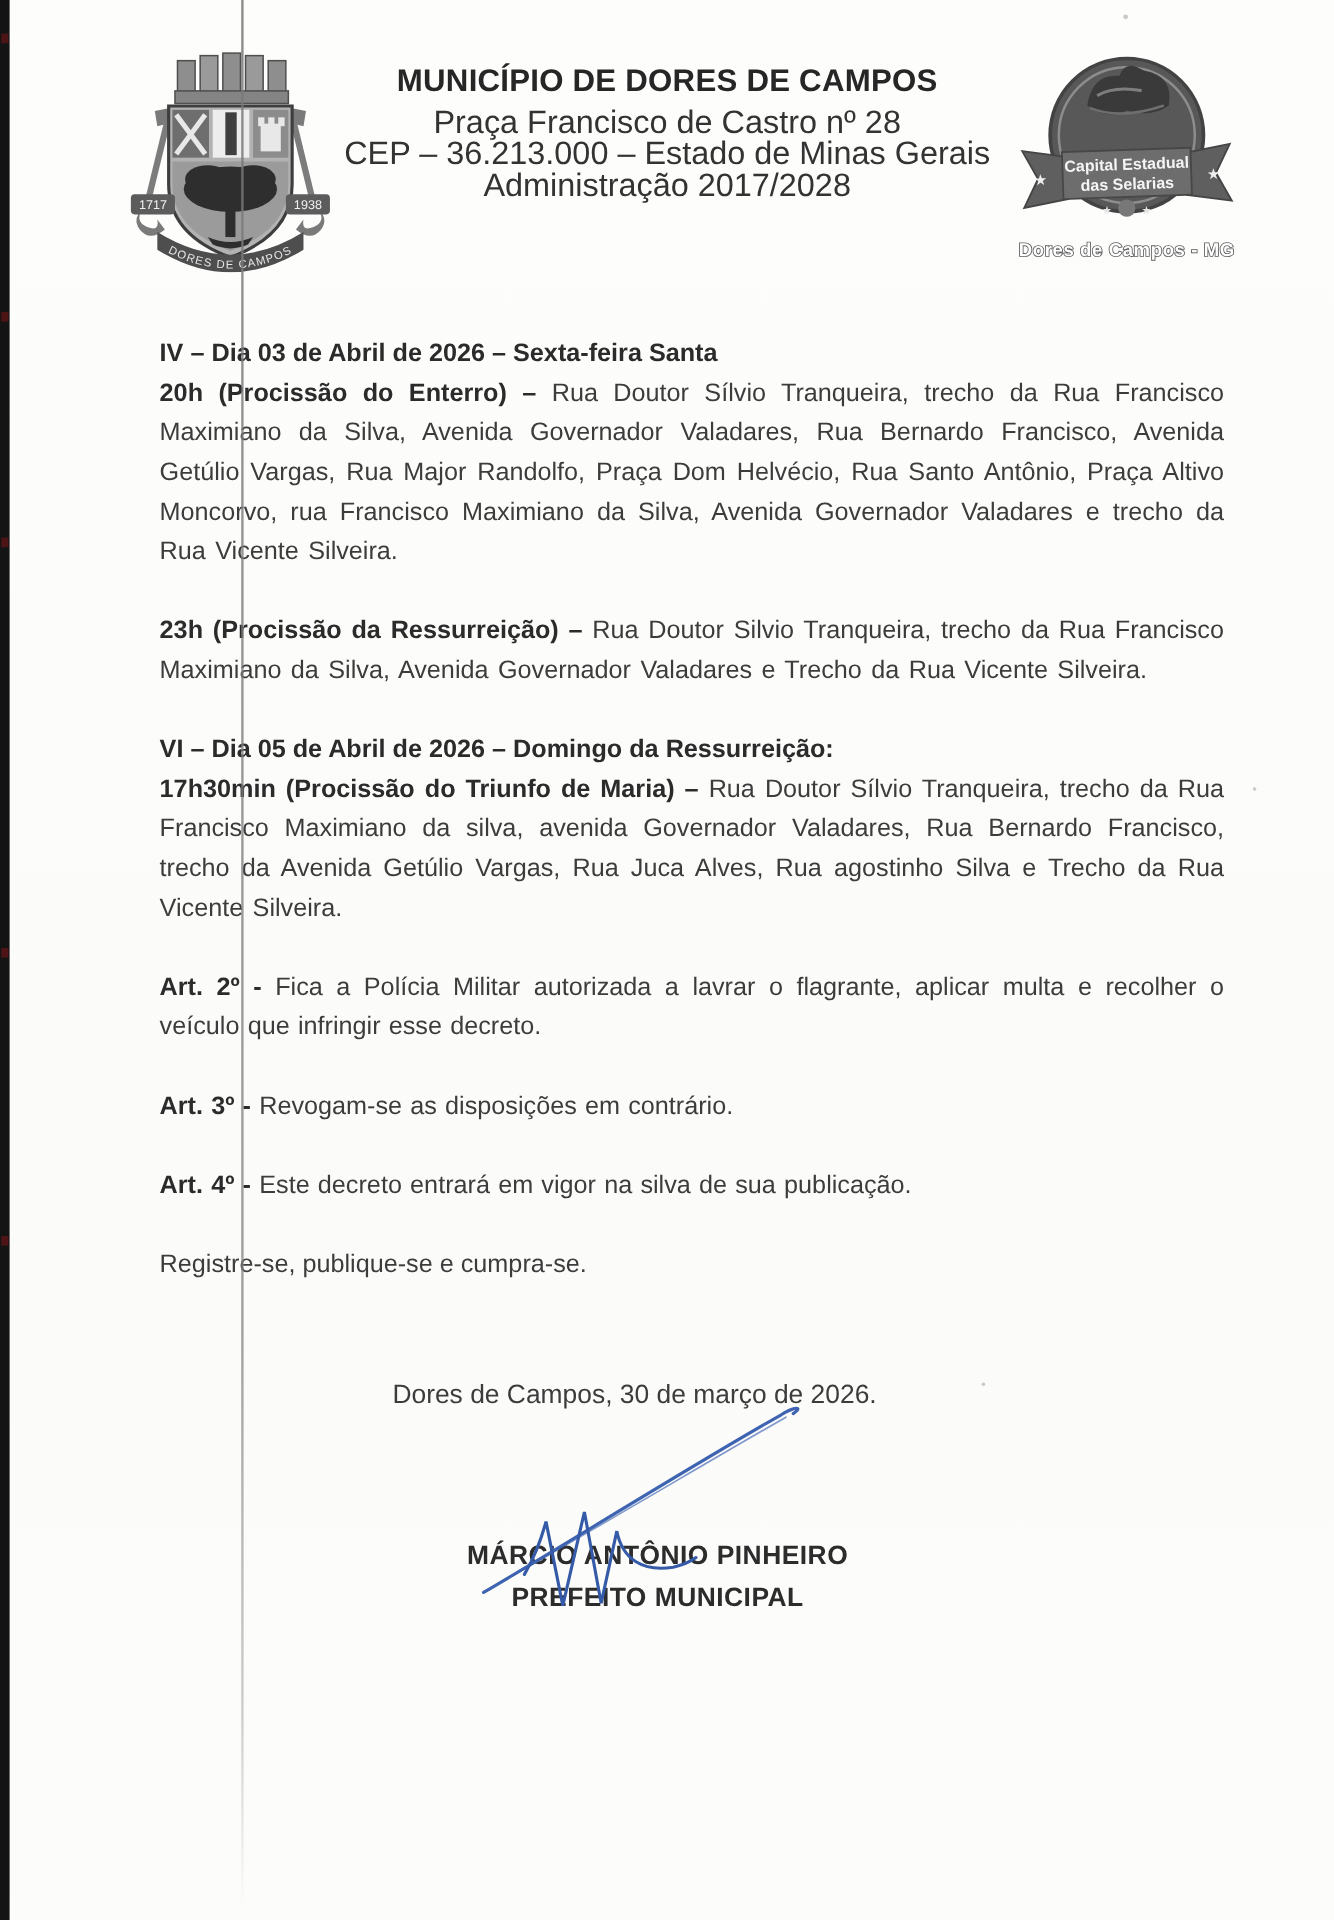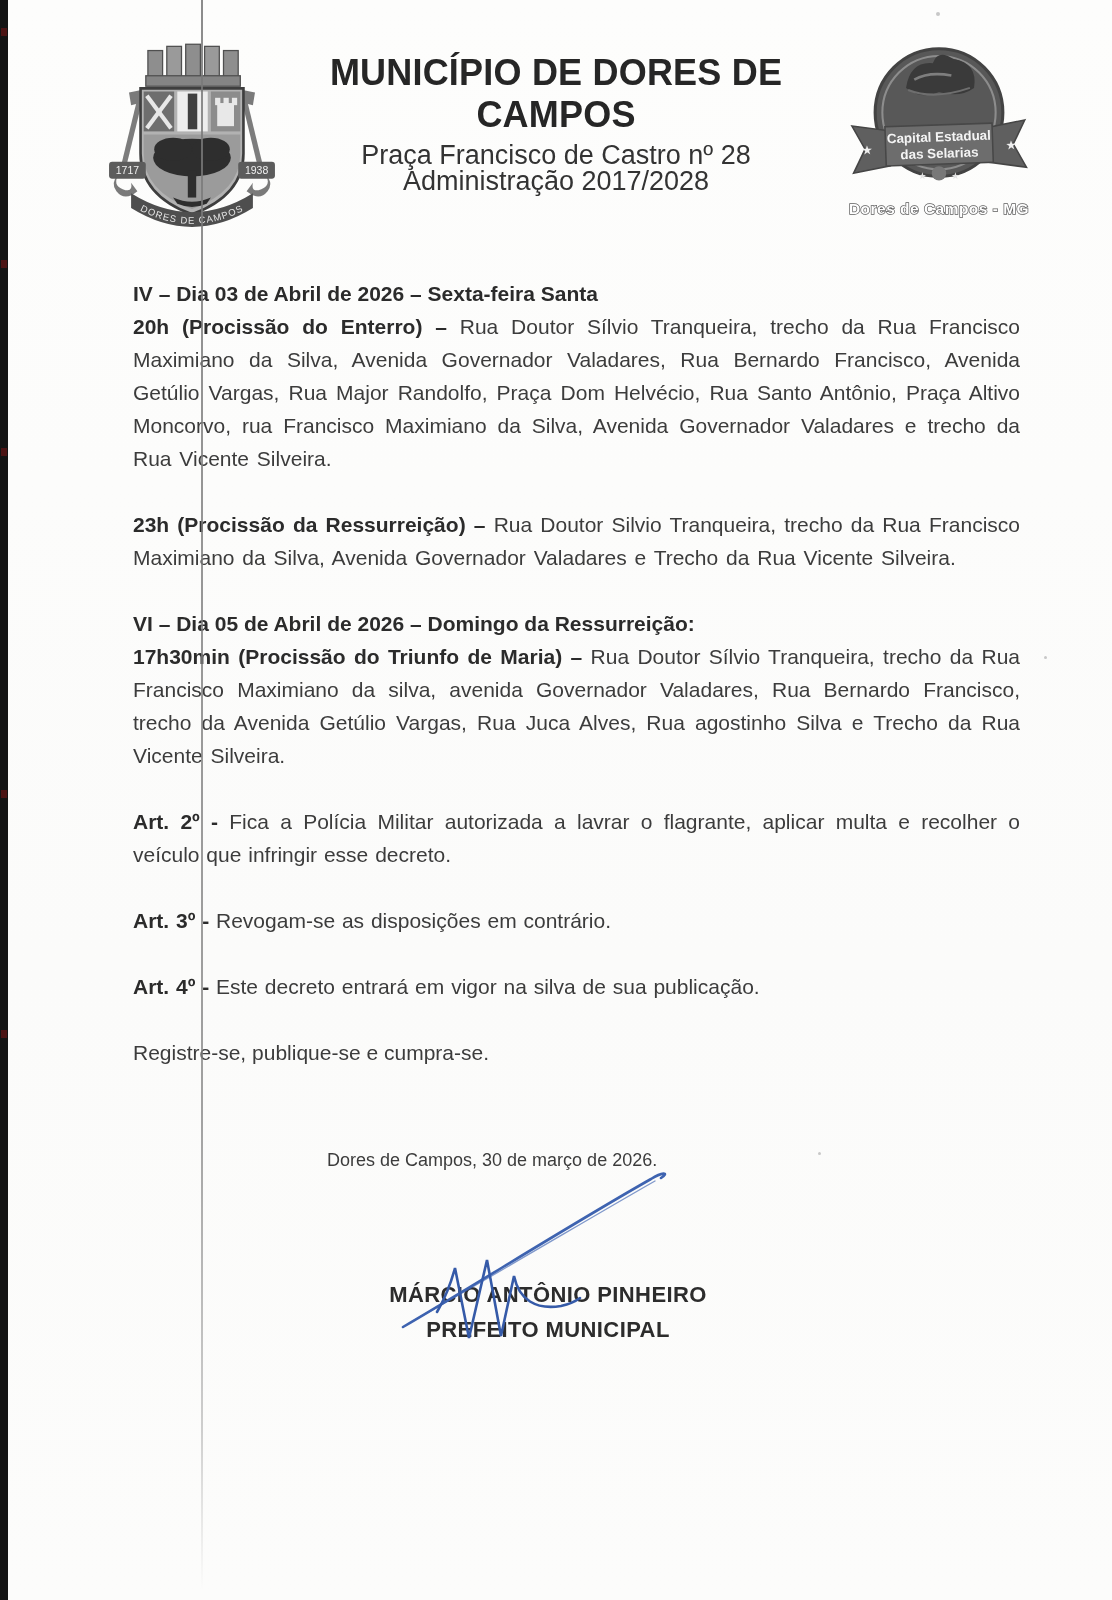--- a/index.html
+++ b/index.html
@@ -31,38 +31,38 @@
   
   header{
     position:relative;
     display:flex;align-items:flex-start;
     padding:40px 70px 0 108px;
   }
   .crest{width:168px;flex:0 0 auto;}
   .header-text{
     flex:1 1 auto;text-align:center;padding-top:12px;color:#2f2f2f;
   }
-  .header-title{font-size:36px;font-weight:bold;letter-spacing:.2px;color:#262626;}
+  .header-title{font-size:26px;font-weight:bold;letter-spacing:.2px;color:#262626;}
   .header-sub{font-size:27px;line-height:26px;margin-top:6px;color:#333;}
   .seal{width:206px;flex:0 0 auto;margin-top:-12px;}
 
   
   main{
     margin:46px 92px 0 133px;
     width:887px;
     font-size:21px;line-height:33px;
     color:#3c3c3c;
   }
   .sec{margin:0 0 33px 0;}
   .sec-heading{font-weight:bold;color:#2b2b2b;}
   .sec-body{text-align:justify;word-spacing:2px;}
   .sec-body b, .art b{color:#2b2b2b;margin-top:11px;}
   .art{margin:0 0 33px 0;text-align:justify;word-spacing:1px;}
   .closing{margin:0 0 0 0;}
-  .dateline{margin:75px 0 0 194px;font-size:18px;}
+  .dateline{margin:75px 0 0 194px;font-size:22px;}
   .sig-block{
     margin-top:100px;width:830px;text-align:center;
     font-weight:bold;font-size:22px;line-height:35px;color:#2c2c2c;letter-spacing:.4px;
   }
   .signature-svg{
     position:absolute;left:0;top:0;width:1112px;height:1600px;
     z-index:7;pointer-events:none;
   }
   svg text{font-family:"Liberation Sans", sans-serif;}
 </style>
@@ -148,20 +148,21 @@
         <text font-size="9" fill="#e5e5e5" letter-spacing="1">
           <textPath href="#crestRibbonCurve" startOffset="50%" text-anchor="middle">DORES DE CAMPOS</textPath>
         </text>
       </svg>
     </div>
 
     <div class="header-text">
       <div class="header-title">MUNICÍPIO DE DORES DE CAMPOS</div>
       <div class="header-sub">
         <div>Praça Francisco de Castro nº 28</div>
+        <div>CEP – 36.213.000 – Estado de Minas Gerais</div>
         <div>Administração 2017/2028</div>
       </div>
     </div>
 
     <div class="seal">
       <svg viewBox="0 0 200 190" width="206" height="196">
         <circle cx="100" cy="82" r="62" fill="#585858" stroke="#434343" stroke-width="3"></circle>
         <circle cx="100" cy="82" r="55" fill="none" stroke="#8d8d8d" stroke-width="2"></circle>
 
         <g>

